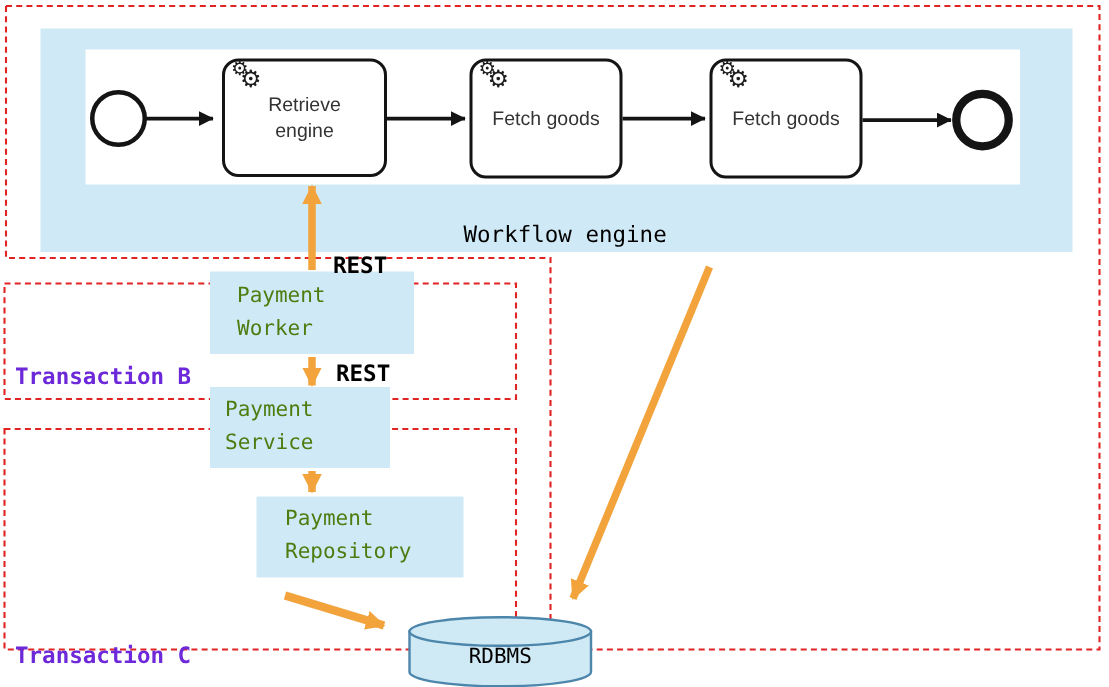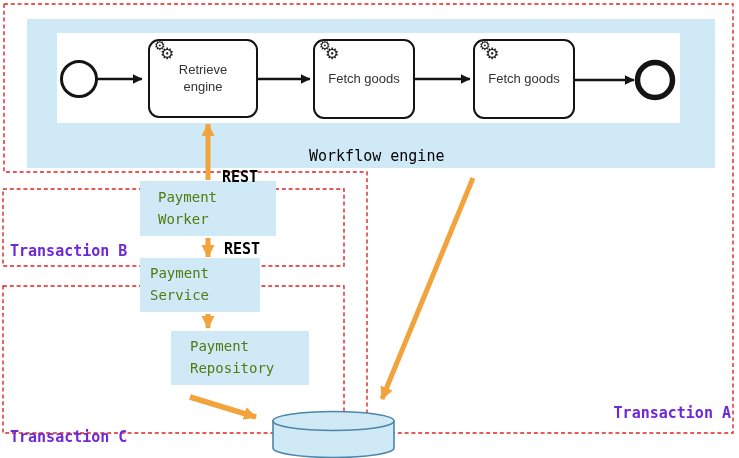--- a/index.html
+++ b/index.html
@@ -121,16 +121,16 @@
   </div>
   <div class="abs comp comp3">
     <span class="lbl">Payment Repository</span>
   </div>
 
   <div class="abs rest rest1">REST</div>
   <div class="abs rest rest2">REST</div>
 
   <div class="abs txn txnB">Transaction B</div>
   <div class="abs txn txnC">Transaction C</div>
-  <div class="abs txn txnA">Transaction A</div>
 
+  <div class="abs rdbms-label">RDBMS</div>
 
 </div>
 
 </body></html>

